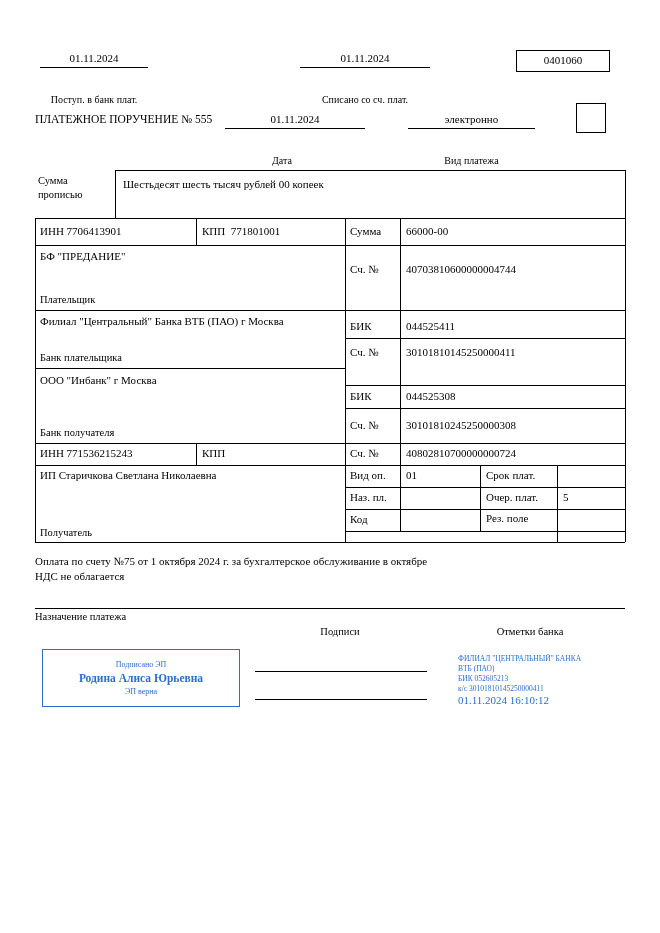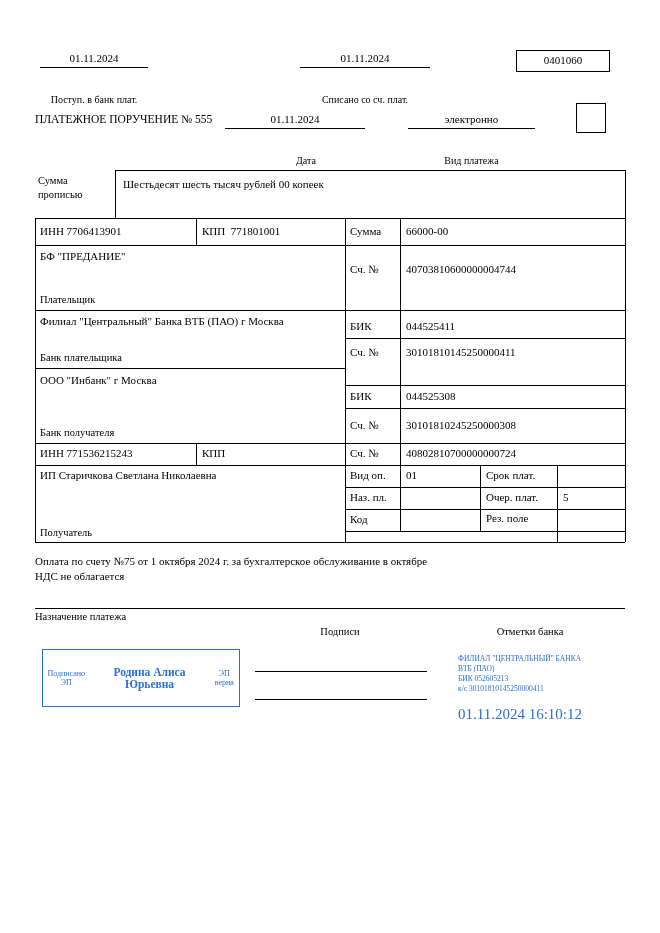--- a/index.html
+++ b/index.html
@@ -14,30 +14,30 @@
   .c { text-align:center; }
   .small { font-size:10px;margin-top:24px; }
   .lbl { font-size:10.5px; }
   .hl { position:absolute; height:1px; background:#000; }
   .vl { position:absolute; width:1px; background:#000; }
   .box { position:absolute; border:1px solid #000; background:#fff; }
   .blue { color:var(--stamp-blue,#2b6fd4); }
   .esign-box {
     position:absolute; left:42px; top:649px; width:198px; height:58px;
     border:1px solid var(--stamp-blue,#2b6fd4);
-    display:flex; flex-direction:row; align-items:center; justify-content:center;
+    display:flex; flex-direction:column; align-items:center; justify-content:center;
     gap:3px; text-align:center;
   }
   .esign-box .s1 { font-size:8px; }
   .esign-box .s2 { font-size:11.5px; font-weight:bold; }
   .esign-box .s3 { font-size:8px; }
   .stamp { position:absolute; left:458px; top:654px; width:172px; }
   .stamp .sm { font-size:7.5px; line-height:10px; }
   .stamp .status { font-size:12.5px; font-weight:bold; margin-top:7px; }
-  .stamp .ts { font-size:15px; margin-top:12px; }
+  .stamp .ts { font-size:11px; }
 </style>
 </head>
 <body>
 
 <div class="page">
 
   <div class="t c" style="left:40px;top:52px;width:108px">01.11.2024</div>
   <div class="hl" style="left:40px;top:67px;width:108px"></div>
   <div class="t c small" style="left:32px;top:70px;width:124px">Поступ. в банк плат.</div>
 
@@ -45,21 +45,21 @@
   <div class="hl" style="left:300px;top:67px;width:130px"></div>
   <div class="t c small" style="left:296px;top:70px;width:138px">Списано со сч. плат.</div>
 
   <div class="box" style="left:516px;top:50px;width:94px;height:22px">
     <div class="t c" style="left:0;top:3px;width:92px">0401060</div>
   </div>
 
   <div class="t" style="left:35px;top:113px;font-size:11.5px">ПЛАТЕЖНОЕ ПОРУЧЕНИЕ № 555</div>
   <div class="t c" style="left:225px;top:113px;width:140px">01.11.2024</div>
   <div class="hl" style="left:225px;top:128px;width:140px"></div>
-  <div class="t c small" style="left:236px;top:131px;width:140px">Дата</div>
+  <div class="t c small" style="left:212px;top:131px;width:140px">Дата</div>
   <div class="t c" style="left:408px;top:113px;width:127px">электронно</div>
   <div class="hl" style="left:408px;top:128px;width:127px"></div>
   <div class="t c small" style="left:408px;top:131px;width:127px">Вид платежа</div>
   <div class="box" style="left:576px;top:103px;width:30px;height:30px"></div>
 
   <div class="t lbl" style="left:38px;top:175px">Сумма</div>
   <div class="t lbl" style="left:38px;top:189px">прописью</div>
   <div class="t" style="left:123px;top:178px">Шестьдесят шесть тысяч рублей 00 копеек</div>
   <div class="hl" style="left:115px;top:170px;width:510px"></div>
   <div class="vl" style="left:115px;top:170px;height:48px"></div>

